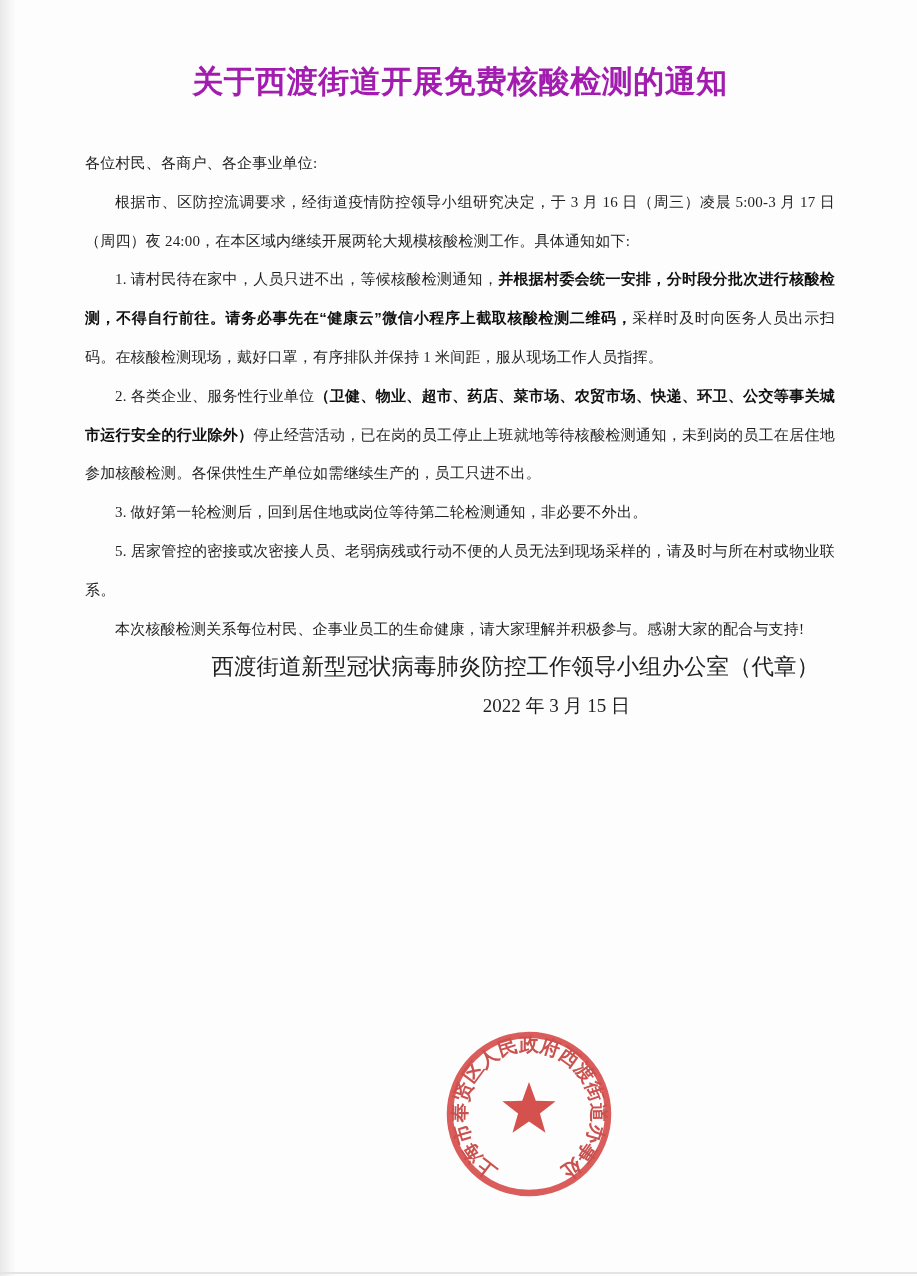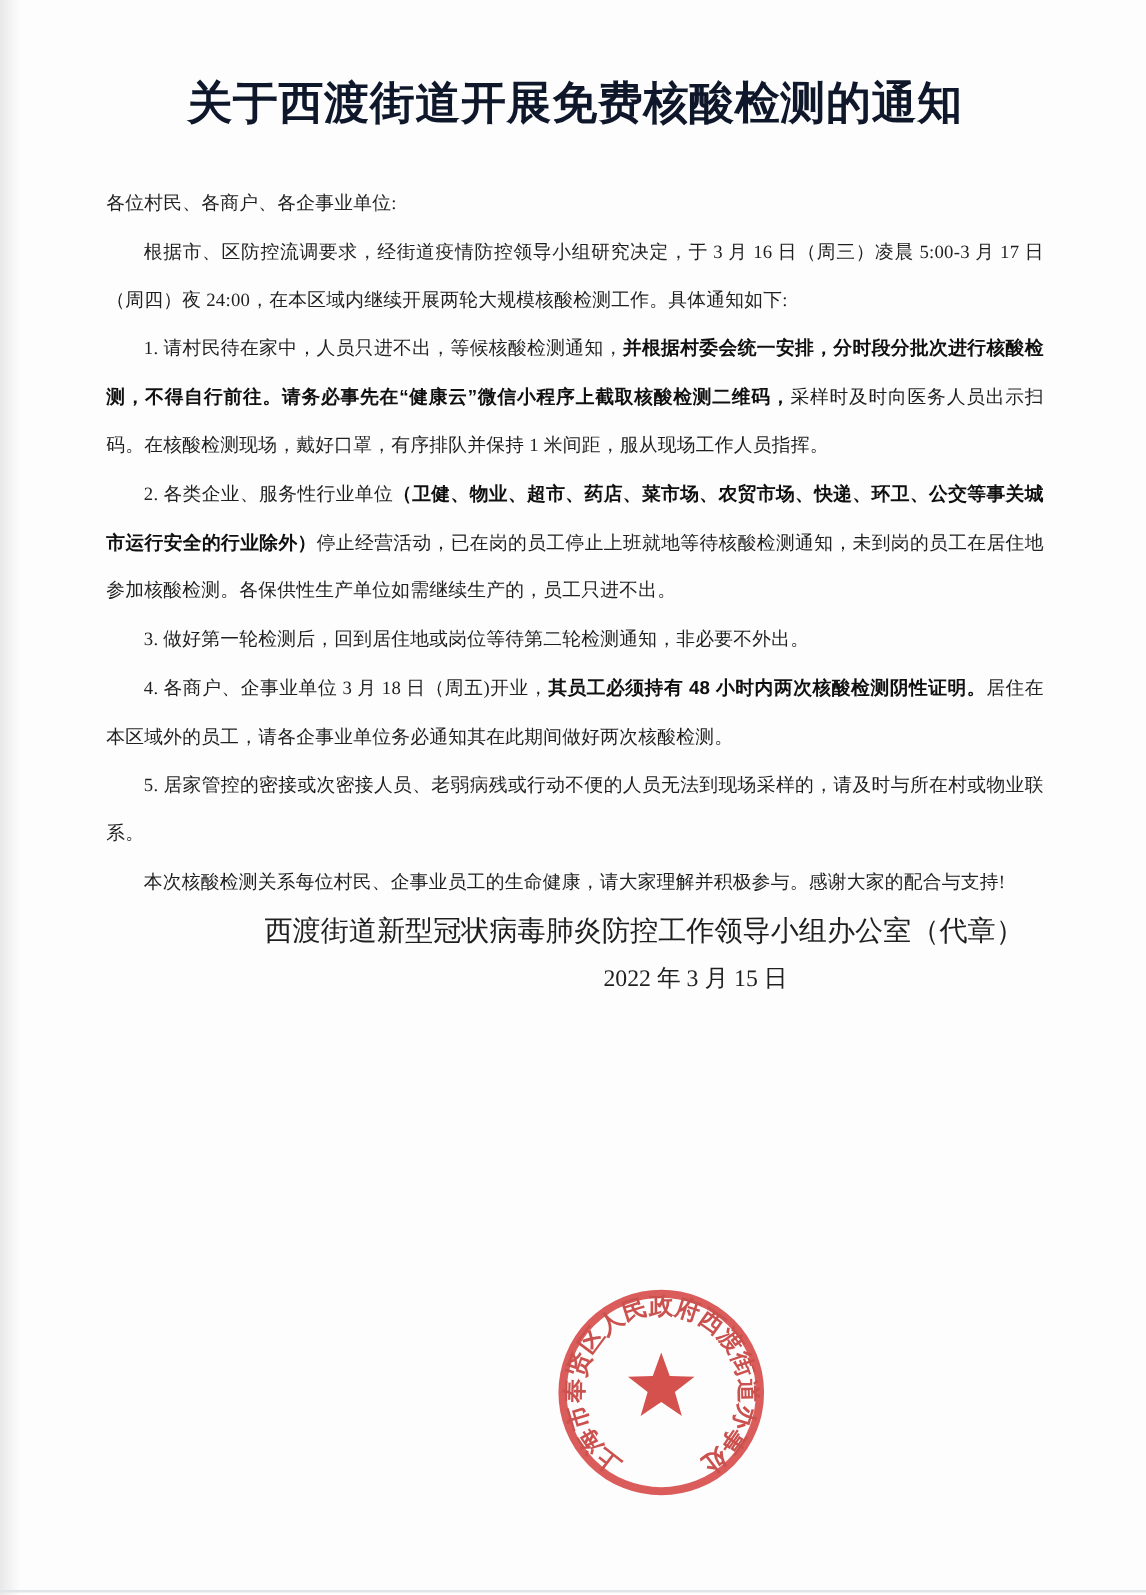--- a/index.html
+++ b/index.html
@@ -26,25 +26,25 @@
     background: #e2e5e7;
   }
   .content {
     position: absolute;
     left: 85px; right: 82px; top: 0;
     padding-top: 58px;
   }
   h1.doc-title {
     margin: 0 0 38px 0;
     text-align: center;
-    font-size: 36px;
+    font-size: 31px;
     line-height: 48px;
     font-weight: bold;
     letter-spacing: 0.5px;
-    color: #0f172a;
+    color: #a21caf;
   }
   p.line {
     margin: 0;
     font-size: 15px;
     line-height: 38.8px;
     text-align: justify;
     letter-spacing: 0.2px;
   }
   p.indent { text-indent: 2em; }
   .bold {
@@ -86,21 +86,20 @@
     <p class="line">各位村民、各商户、各企事业单位:</p>
 
     <p class="line indent"><span>根据市、区防控流调要求，经街道疫情防控领导小组研究决定，于 3 月 16 日（周三）凌晨 5:00-3 月 17 日（周四）夜 24:00，在本区域内继续开展两轮大规模核酸检测工作。具体通知如下:</span></p>
 
     <p class="line indent"><span>1. 请村民待在家中，人员只进不出，等候核酸检测通知，</span><span class="bold">并根据村委会统一安排，分时段分批次进行核酸检测，不得自行前往。请务必事先在“健康云”微信小程序上截取核酸检测二维码，</span><span>采样时及时向医务人员出示扫码。在核酸检测现场，戴好口罩，有序排队并保持 1 米间距，服从现场工作人员指挥。</span></p>
 
     <p class="line indent"><span>2. 各类企业、服务性行业单位</span><span class="bold">（卫健、物业、超市、药店、菜市场、农贸市场、快递、环卫、公交等事关城市运行安全的行业除外）</span><span>停止经营活动，已在岗的员工停止上班就地等待核酸检测通知，未到岗的员工在居住地参加核酸检测。各保供性生产单位如需继续生产的，员工只进不出。</span></p>
 
     <p class="line indent"><span>3. 做好第一轮检测后，回到居住地或岗位等待第二轮检测通知，非必要不外出。</span></p>
 
-    <p class="line indent"><span>4. 各商户、企事业单位 3 月 18 日（周五)开业，</span><span class="bold">其员工必须持有 48 小时内两次核酸检测阴性证明。</span><span>居住在本区域外的员工，请各企事业单位务必通知其在此期间做好两次核酸检测。</span></p>
 
     <p class="line indent"><span>5. 居家管控的密接或次密接人员、老弱病残或行动不便的人员无法到现场采样的，请及时与所在村或物业联系。</span></p>
 
 
     <p class="line indent"><span>本次核酸检测关系每位村民、企事业员工的生命健康，请大家理解并积极参与。感谢大家的配合与支持!</span></p>
 
     <p class="signature">西渡街道新型冠状病毒肺炎防控工作领导小组办公室（代章）</p>
     <p class="date">2022 年 3 月 15 日</p>
   </div>
 

